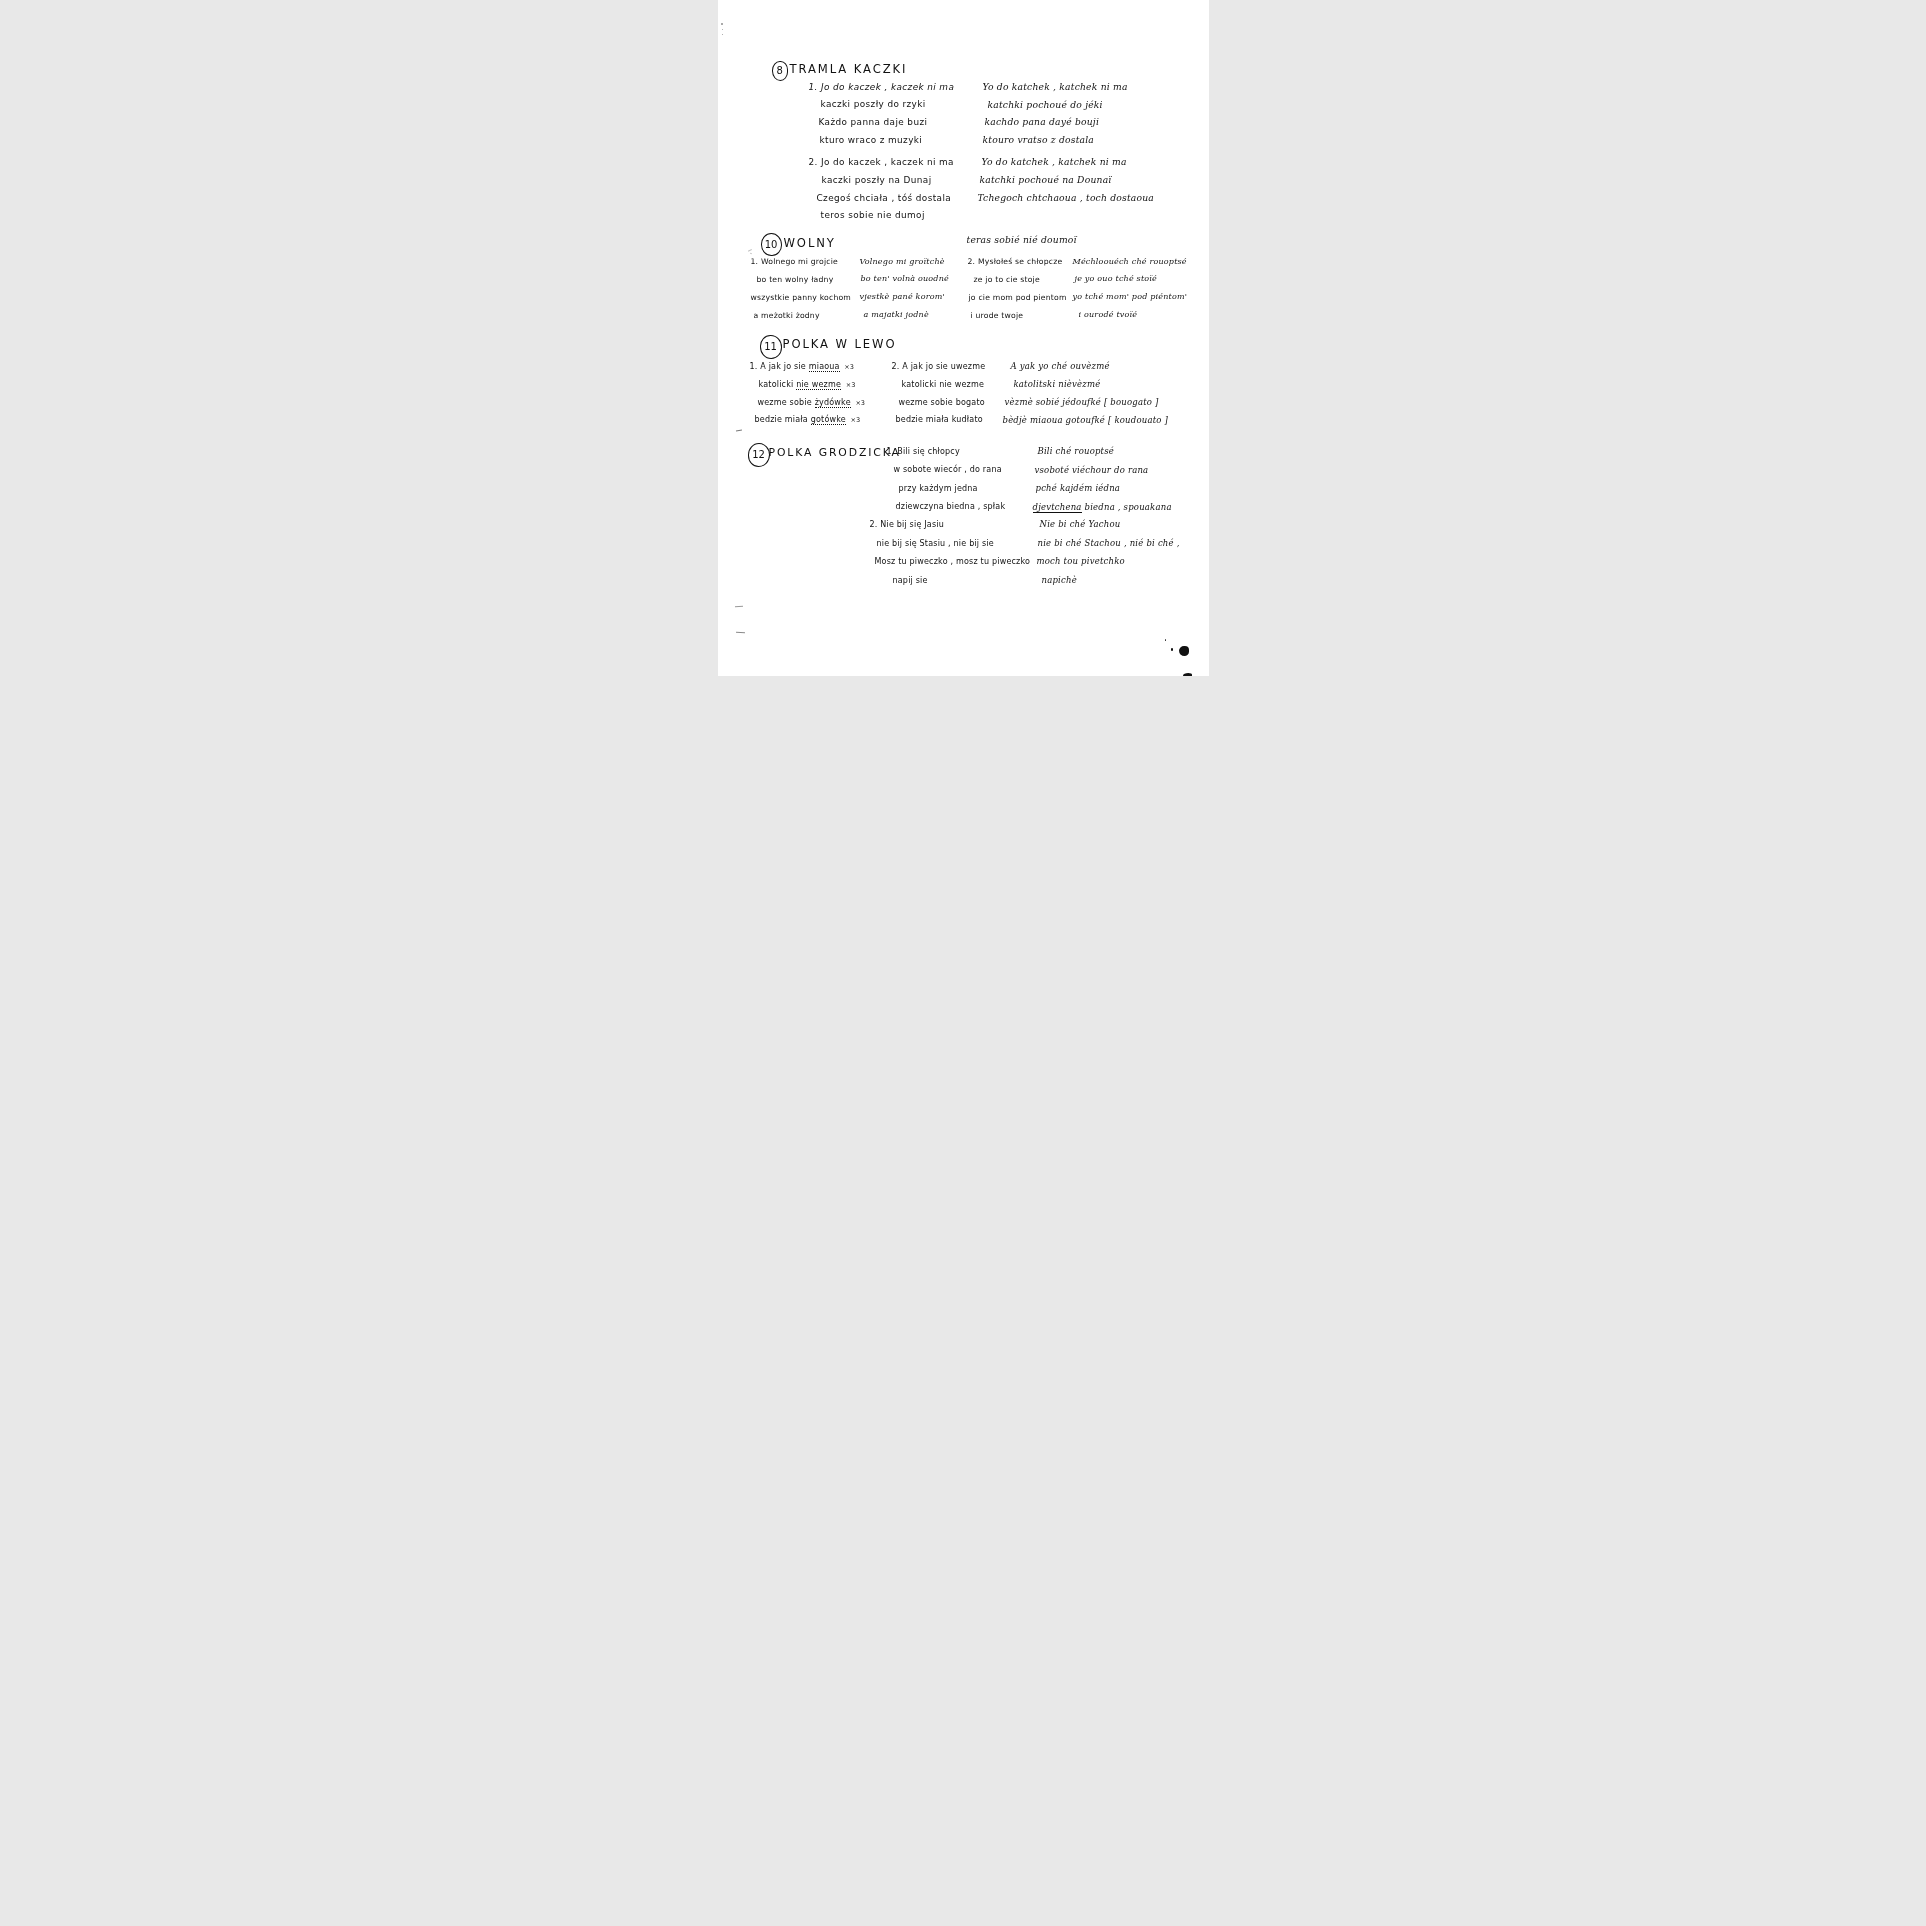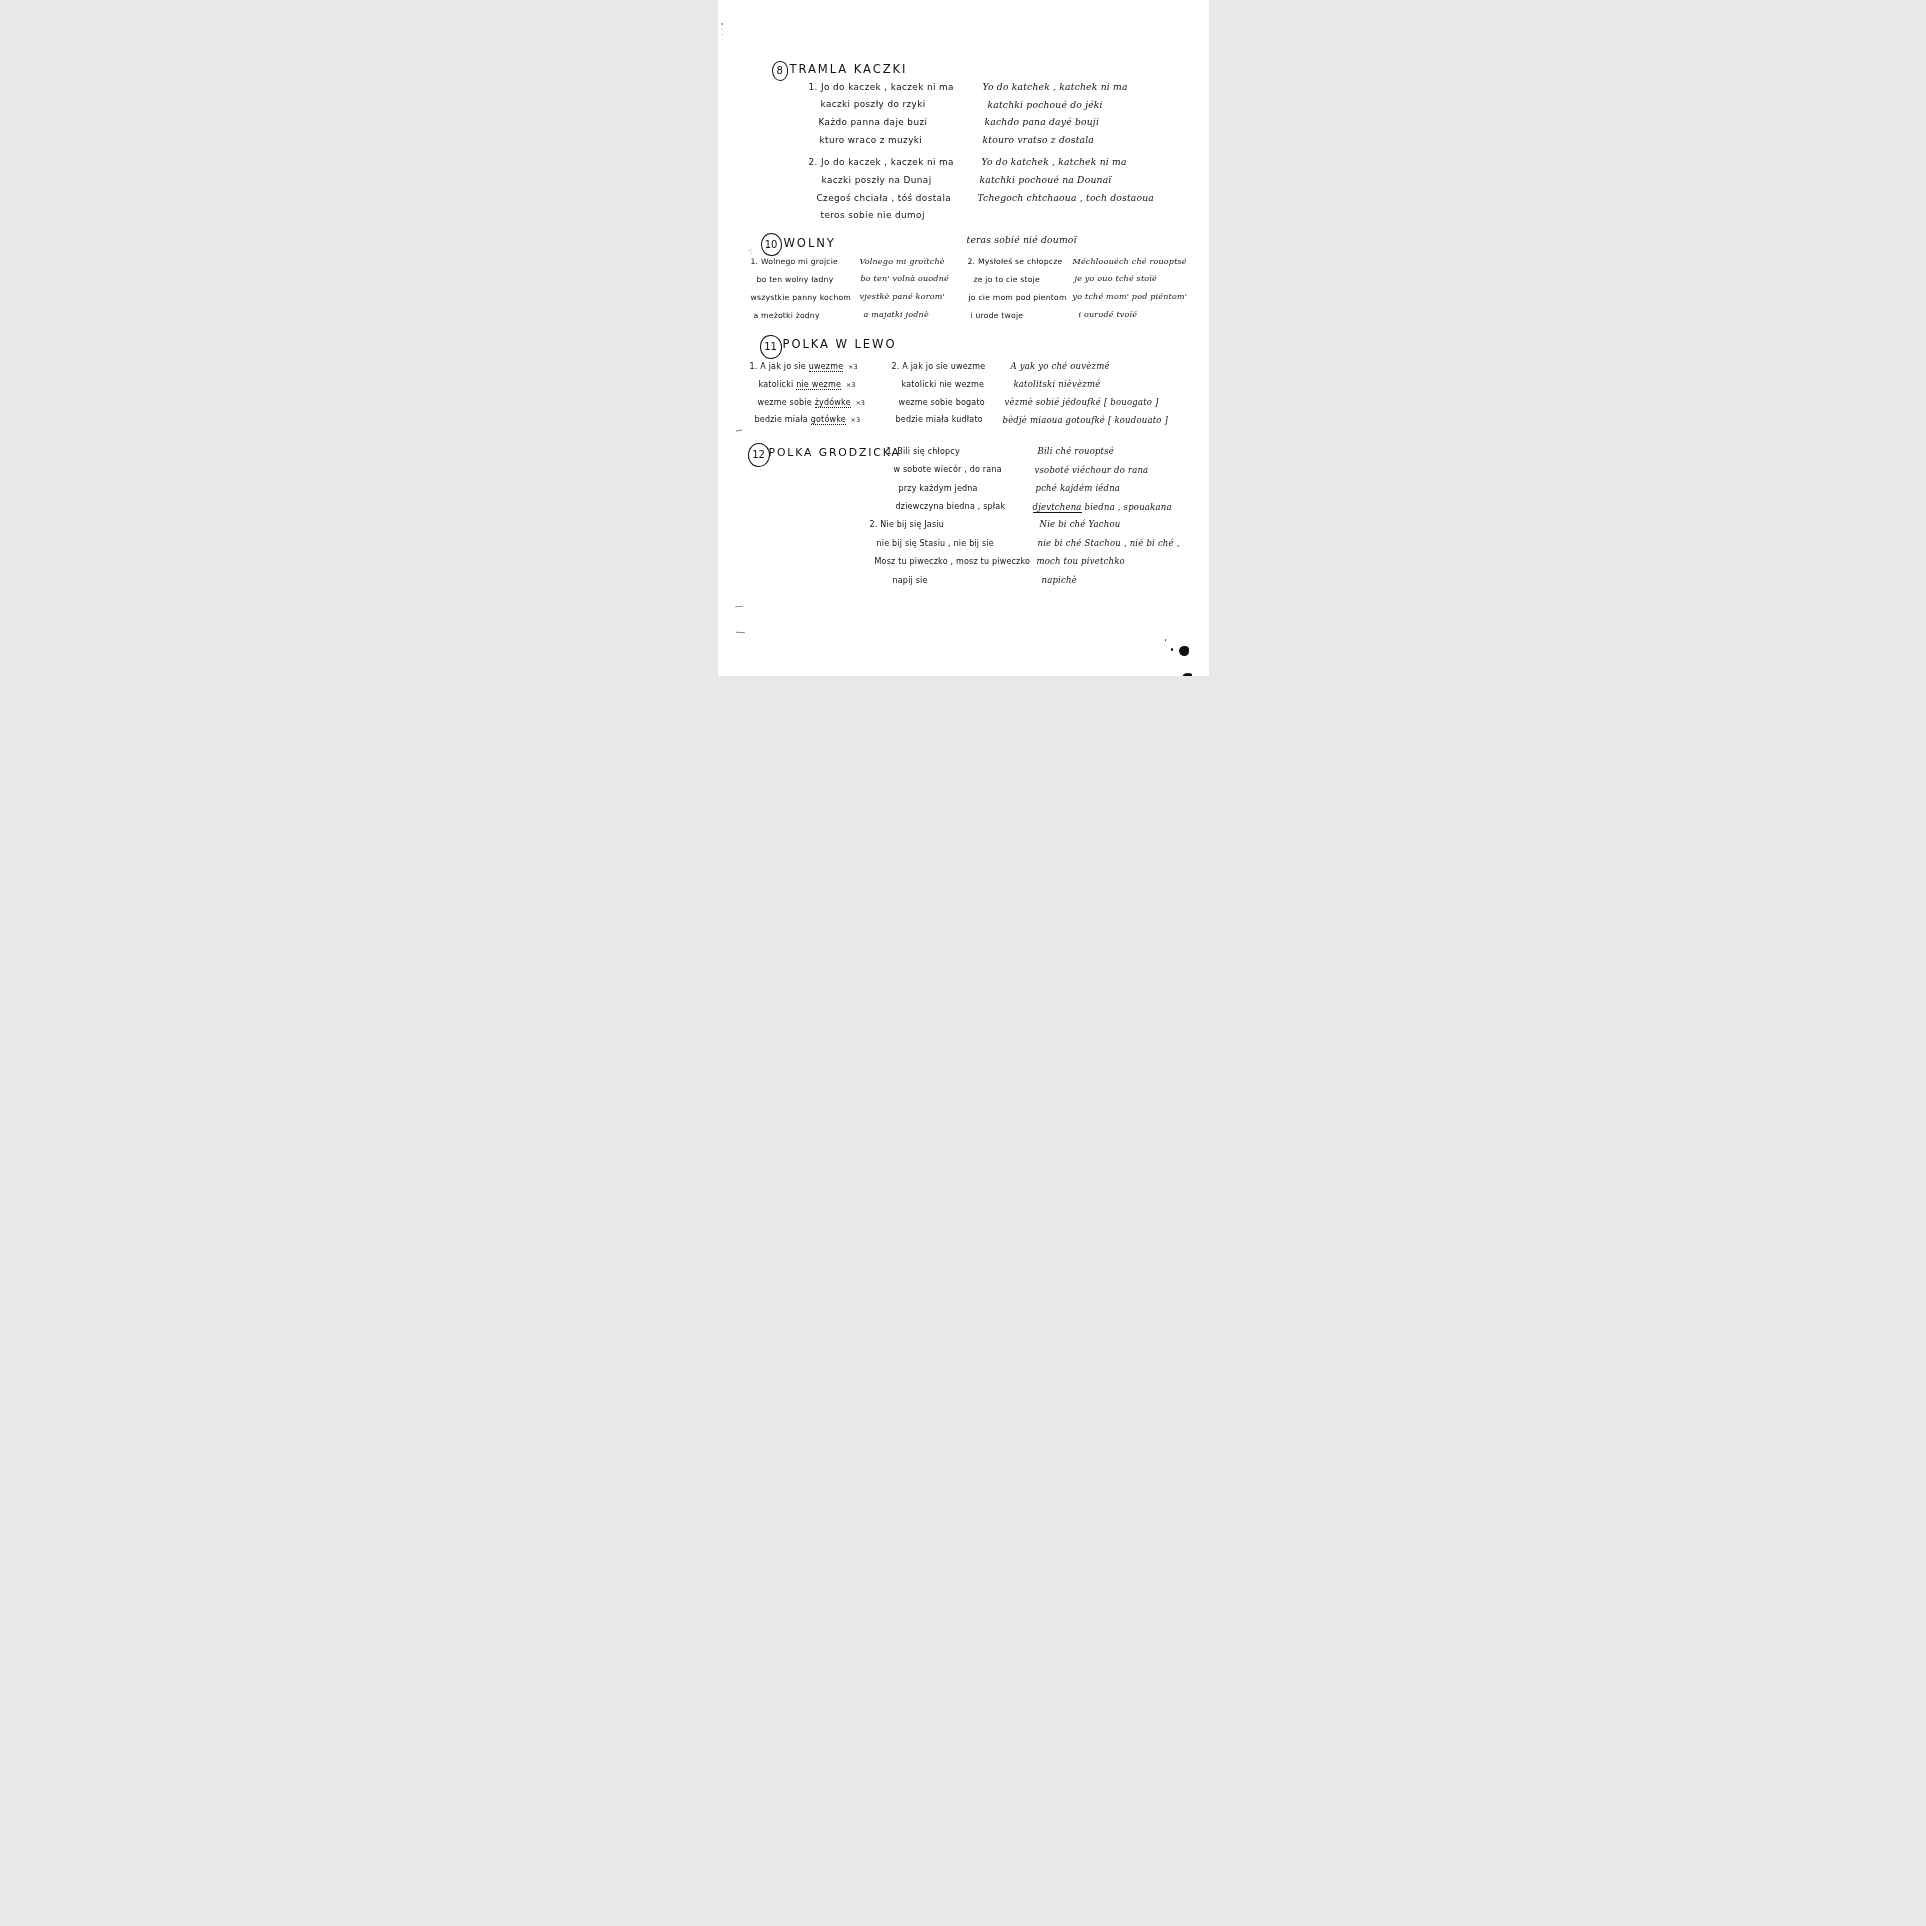--- a/index.html
+++ b/index.html
@@ -33,21 +33,21 @@
 </head>
 <body>
 
 <div class="page">
 
   <div class="circle-num" style="left:54px; top:61px; width:14.6px; height:17.7px; border-radius:52% 48% 50% 55%; font-size:10px;">
     <span>8</span>
   </div>
   <div class="sec-title" style="left:72px; top:62px; font-size:11.6px;">TRAMLA KACZKI</div>
 
-  <div class="line hand fs23" style="left:91px; top:82px;">1. Jo do kaczek , kaczek ni ma</div>
+  <div class="line hand fs23" style="left:91px; top:82px;font-style:italic;">1. Jo do kaczek , kaczek ni ma</div>
   <div class="line hand fs23" style="left:103px; top:99px;">kaczki poszły do rzyki</div>
   <div class="line hand fs23" style="left:101px; top:117px;">Każdo panna daje buzi</div>
   <div class="line hand fs23" style="left:102px; top:135px;">kturo wraco z muzyki</div>
 
   <div class="line cursive fs24" style="left:265px; top:81px;">Yo do katchek , katchek ni ma</div>
   <div class="line cursive fs24" style="left:270px; top:99px;">katchki pochoué do jéki</div>
   <div class="line cursive fs24" style="left:267px; top:116px;">kachdo pana dayé bouji</div>
   <div class="line cursive fs24" style="left:265px; top:134px;">ktouro vratso z dostala</div>
 
   <div class="line hand fs23" style="left:91px; top:157px;">2. Jo do kaczek , kaczek ni ma</div>
@@ -84,21 +84,21 @@
   <div class="line cursive fs21" style="left:357px; top:274px;">je yo ouo tché stoïé</div>
   <div class="line cursive fs21" style="left:355px; top:292px;">yo tché mom' pod piéntom'</div>
   <div class="line cursive fs21" style="left:361px; top:310px;">i ourodé tvoïé</div>
 
   <div class="circle-num" style="left:42px; top:335px; width:20px; height:21.6px; border-radius:48% 52% 50% 52%; font-size:10px;">
     <span>11</span>
   </div>
   <div class="sec-title" style="left:65px; top:337px; font-size:11.6px;">POLKA W LEWO</div>
 
   <div class="line hand-sm fs21" style="left:32px; top:362px;">
-    <span>1. A jak jo sie </span><span class="dotted-u">uwezme</span><span class="x3">×3</span>
+    <span>1. A jak jo sie </span><span class="dotted-u">miaoua</span><span class="x3">×3</span>
   </div>
   <div class="line hand-sm fs21" style="left:41px; top:380px;">
     <span>katolicki </span><span class="dotted-u">nie wezme</span><span class="x3">×3</span>
   </div>
   <div class="line hand-sm fs21" style="left:40px; top:398px;">
     <span>wezme sobie </span><span class="dotted-u">żydówke</span><span class="x3">×3</span>
   </div>
   <div class="line hand-sm fs21" style="left:37px; top:415px;">
     <span>bedzie miała </span><span class="dotted-u">gotówke</span><span class="x3">×3</span>
   </div>

